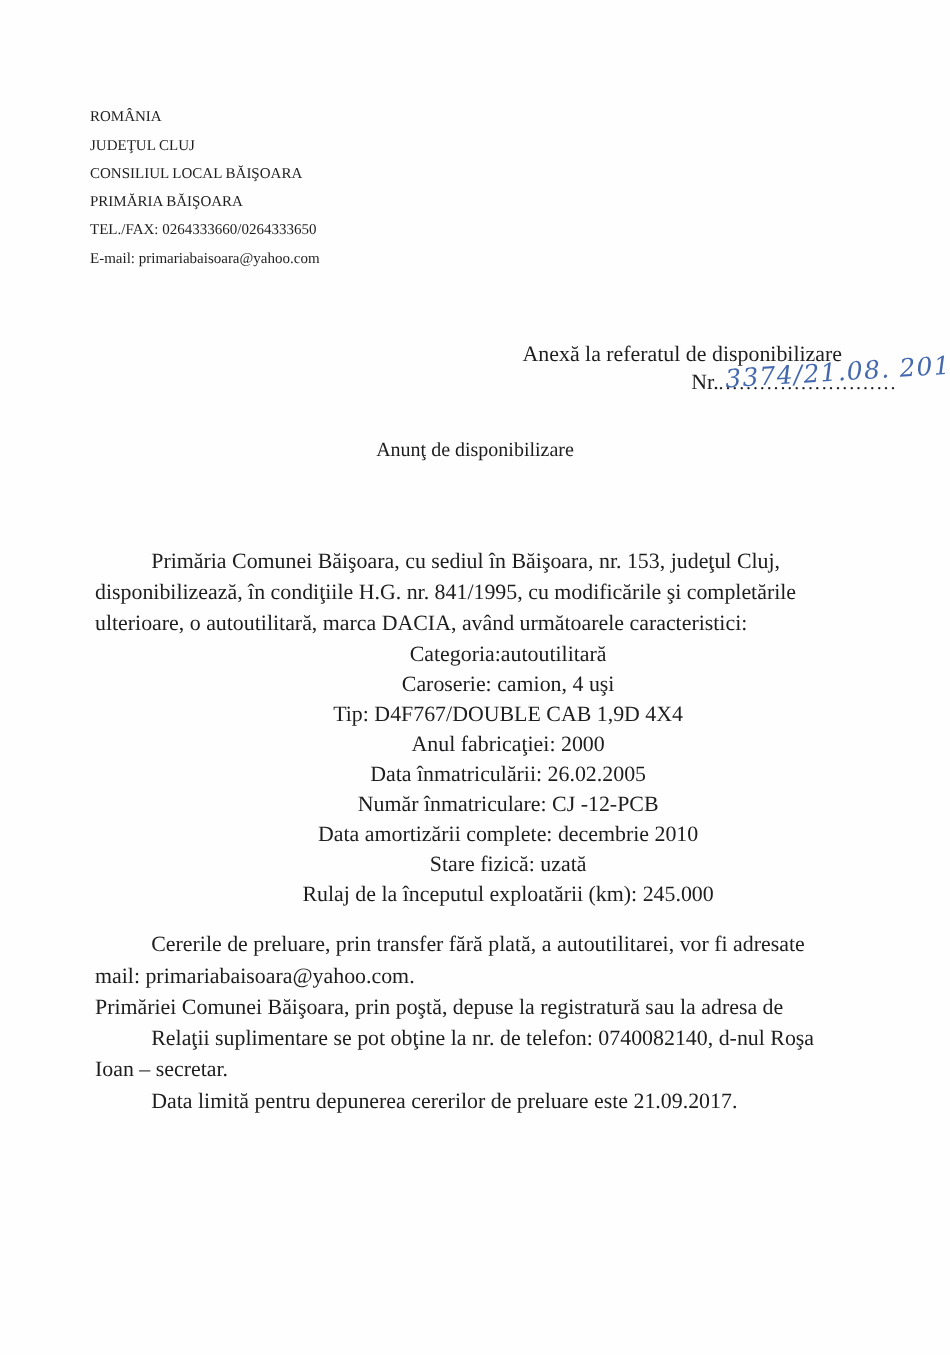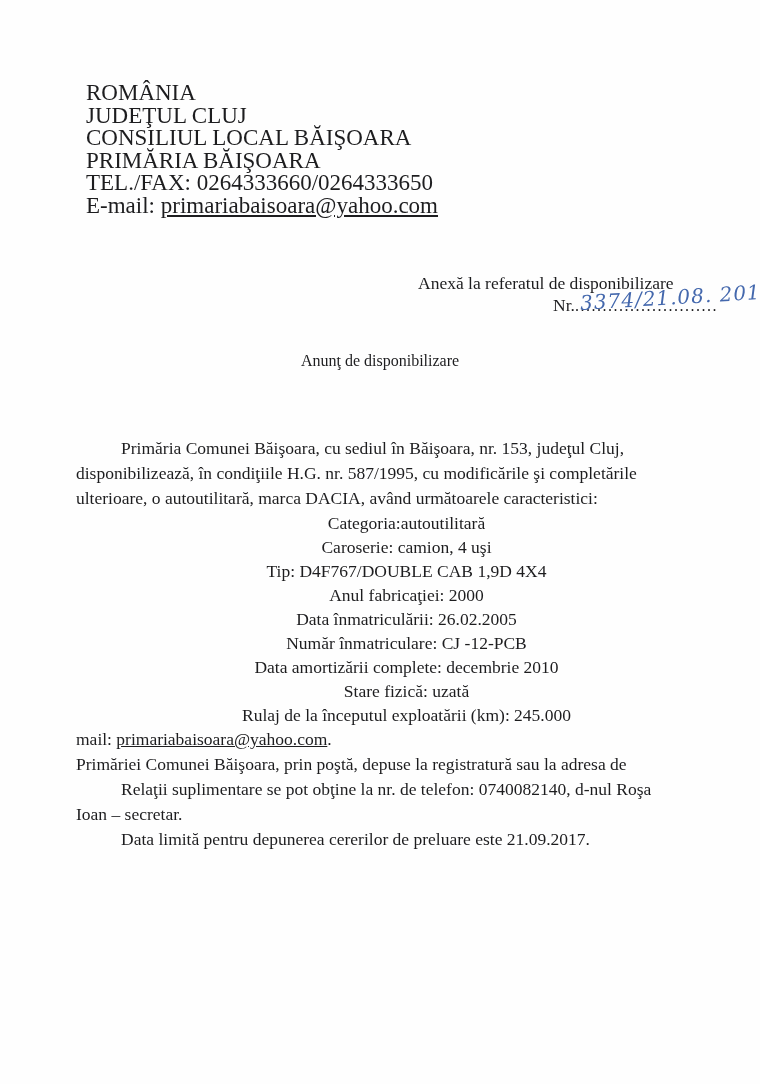--- a/index.html
+++ b/index.html
@@ -13,29 +13,28 @@
     height: 1084px;
     margin: 0 auto;
     background: #fefefe;
     font-family: "Liberation Serif", "DejaVu Serif", serif;
     color: #1d1d1f;
     overflow: hidden;
   }
   
   .letterhead {
     position: absolute;
-    left: 86px;
+    left: 72px;
     top: 82px;
-    font-size: 23px;
+    font-size: 12px;
     line-height: 22.5px;
     white-space: nowrap;
   }
   .letterhead .hline { display: block; }
   .email-link {
-    text-decoration: underline;
     color: inherit;
     margin-top: 12px;
   }
   
   .annex {
     position: absolute;
     left: 418px;
     top: 272px;
     width: 330px;
     font-size: 17.5px;
@@ -104,35 +103,36 @@
       <span>Nr.</span><span class="nr-dots">..........................</span>
       <span class="handwritten" id="handwritten-number" style="color: rgb(68, 104, 173);">3374/21.08. 2017</span>
     </div>
   </div>
 
   <div class="doc-title">Anunţ de disponibilizare</div>
 
   <div class="body-block">
 
     <div class="line indent just">Primăria Comunei Băişoara, cu sediul în Băişoara, nr. 153, judeţul Cluj,</div>
-    <div class="line just">disponibilizează, în condiţiile  H.G. nr. 587/1995, cu modificările şi completările</div>
+    <div class="line just">disponibilizează, în condiţiile  H.G. nr. 841/1995, cu modificările şi completările</div>
     <div class="line">ulterioare,  o autoutilitară, marca DACIA, având următoarele caracteristici:</div>
 
     <div>
       <div class="spec-line">Categoria:autoutilitară</div>
       <div class="spec-line">Caroserie:  camion, 4 uşi</div>
       <div class="spec-line">Tip: D4F767/DOUBLE CAB 1,9D 4X4</div>
       <div class="spec-line">Anul fabricaţiei: 2000</div>
       <div class="spec-line">Data înmatriculării: 26.02.2005</div>
       <div class="spec-line">Număr înmatriculare: CJ -12-PCB</div>
       <div class="spec-line">Data amortizării complete: decembrie 2010</div>
       <div class="spec-line">Stare fizică: uzată</div>
       <div class="spec-line">Rulaj de la începutul exploatării (km): 245.000</div>
     </div>
 
+    <div class="line indent gap-before just">Cererile de preluare, prin transfer fără plată, a autoutilitarei, vor fi adresate</div>
     <div class="line"><span>mail: </span><span class="email-link">primariabaisoara@yahoo.com</span><span>.</span></div>
     <div class="line just">Primăriei Comunei Băişoara, prin poştă, depuse la registratură sau la adresa de</div>
 
     <div class="line indent just">Relaţii suplimentare se pot obţine la nr. de telefon: 0740082140, d-nul Roşa</div>
     <div class="line">Ioan – secretar.</div>
 
     <div class="line indent">Data limită pentru depunerea cererilor de preluare este 21.09.2017.</div>
 
   </div>
 

